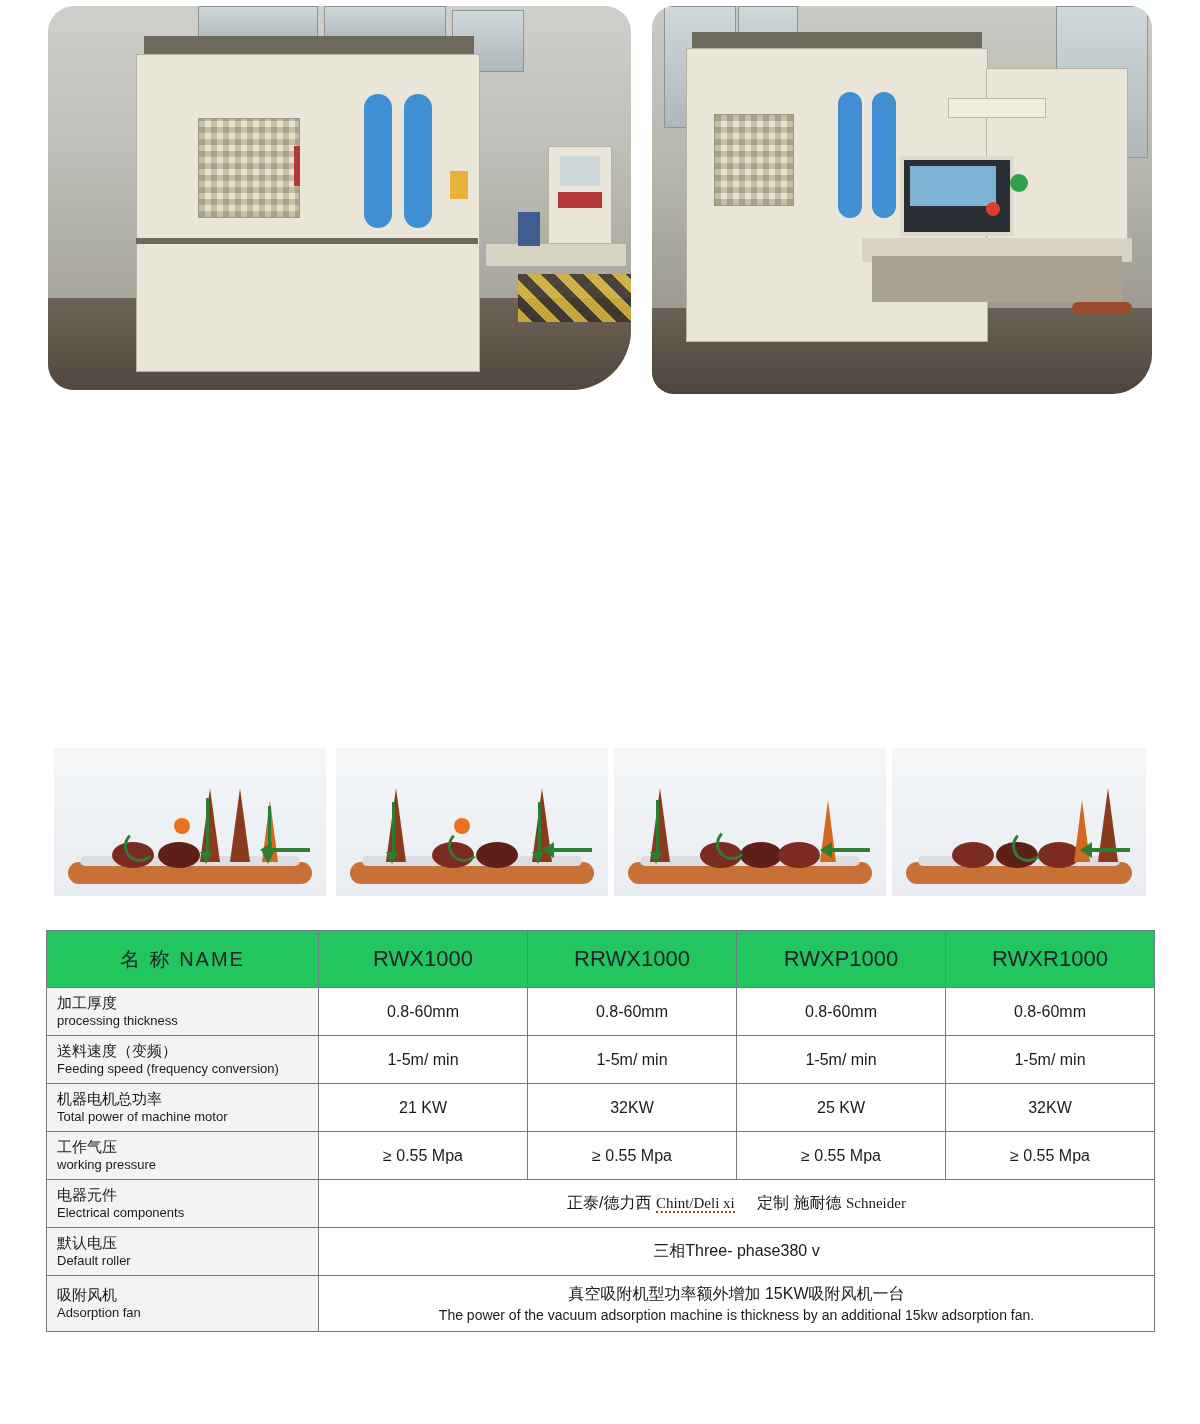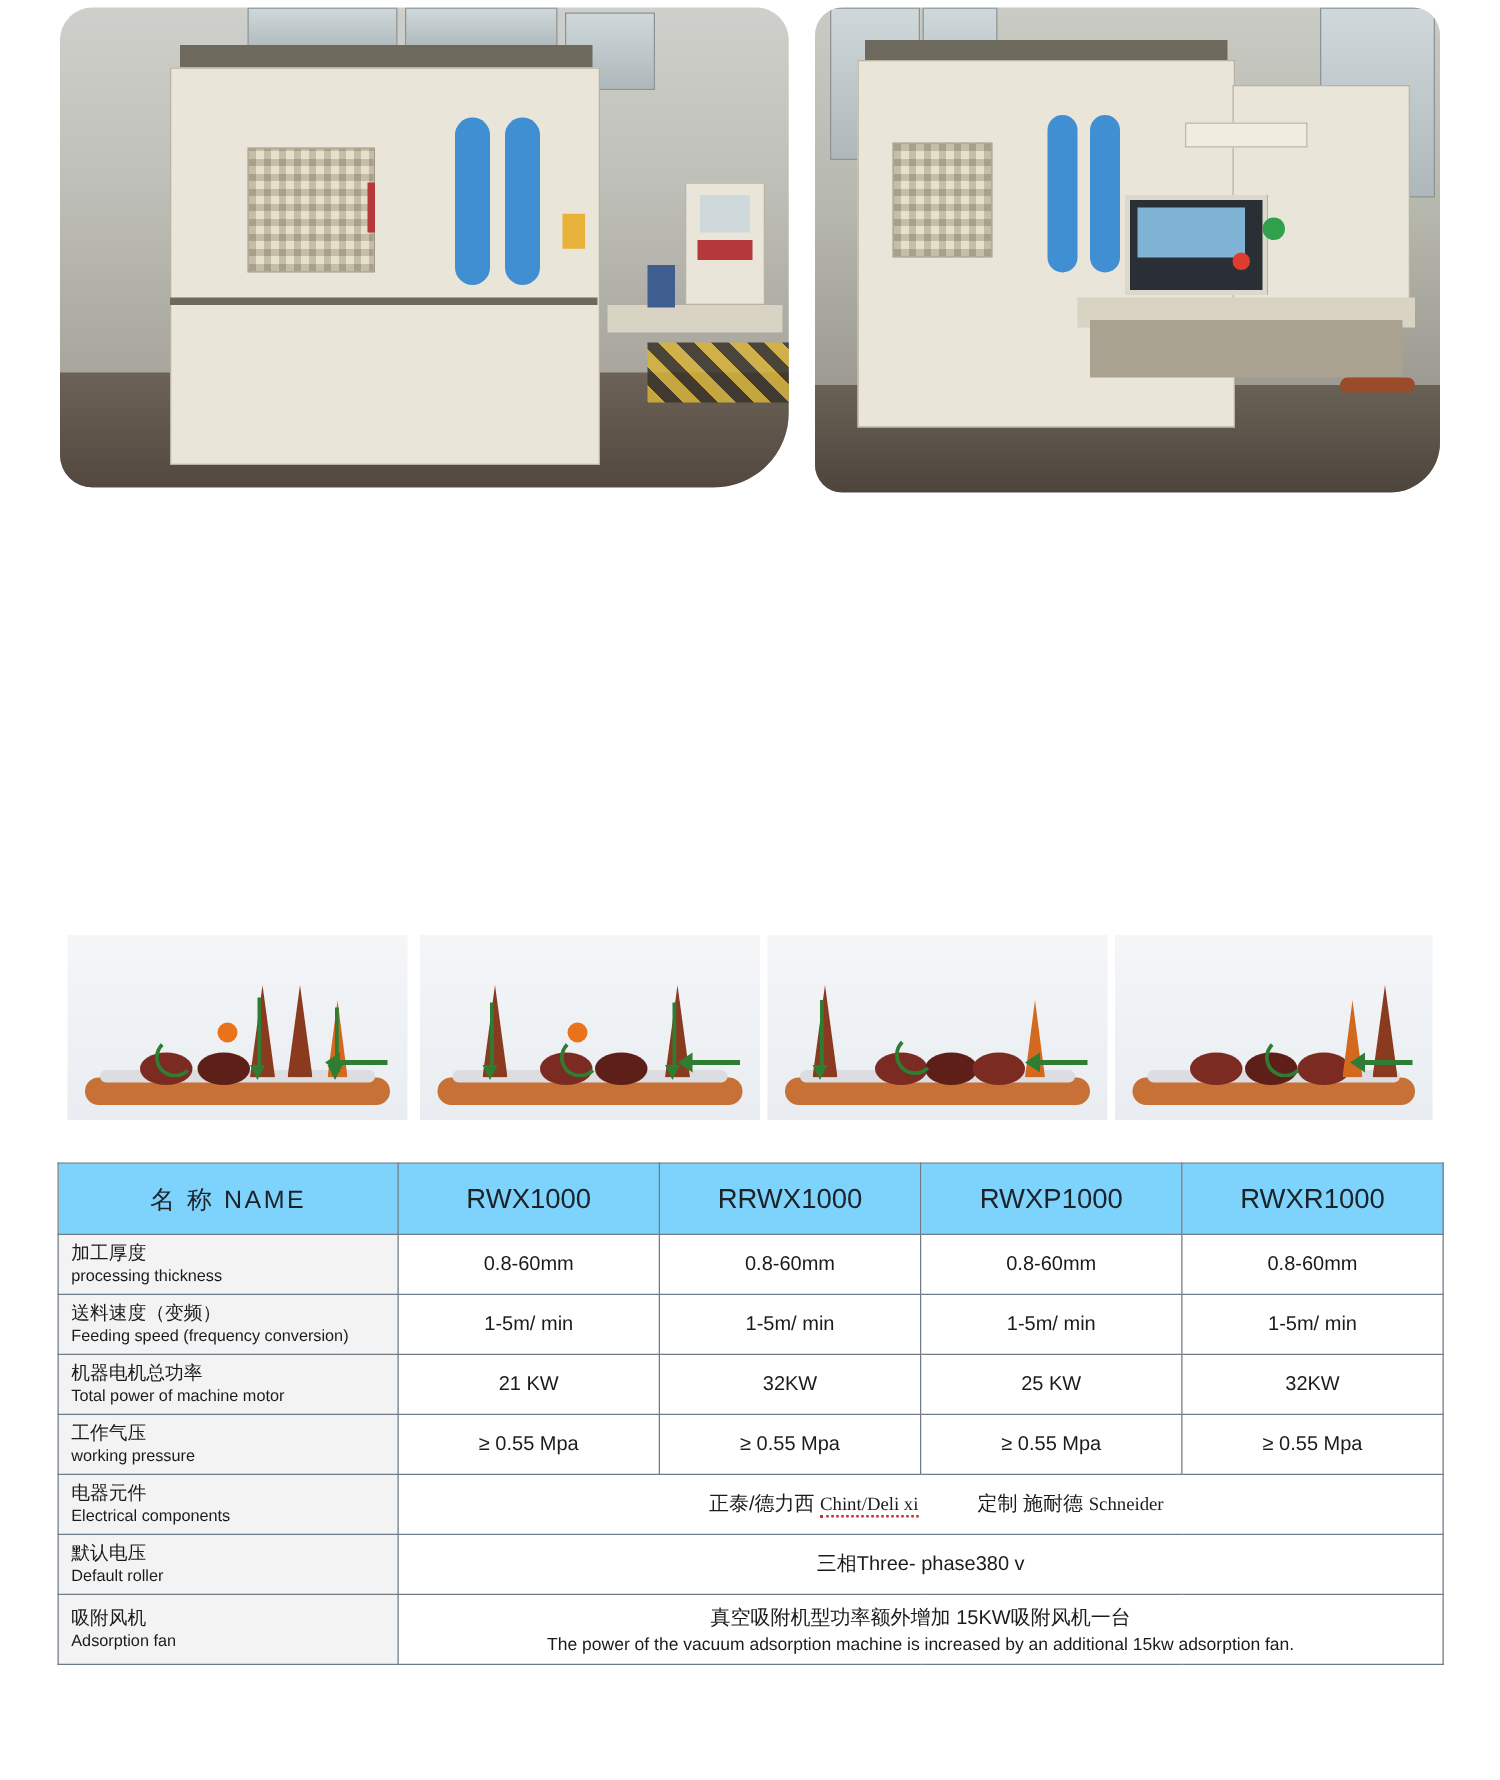--- a/index.html
+++ b/index.html
@@ -73,33 +73,33 @@
   .arrow-left:before{content:"";position:absolute;left:-10px;top:-6px;width:0;height:0;
      border-top:8px solid transparent;border-bottom:8px solid transparent;border-right:12px solid #2e7d32;}
   .swirl{position:absolute;width:26px;height:26px;border:3px solid #2e7d32;border-radius:50%;
      border-right-color:transparent;border-top-color:transparent;}
   .orange-dot{position:absolute;width:16px;height:16px;background:#e8731b;border-radius:50%;}
 
   
   .table-wrap{position:absolute;left:46px;top:930px;width:1108px;}
   table{border-collapse:collapse;width:1108px;table-layout:fixed;}
   th,td{border:1px solid #6f7b86;}
-  thead th{background:#7dd3fc;color:#1b2228;height:54px;font-weight:normal;}
+  thead th{background:#22c55e;color:#1b2228;height:54px;font-weight:normal;}
   .th-name{font-size:20px;letter-spacing:2px;}
   .th-model{font-size:22px;}
   .col-name{width:272px;}
   .col-v{width:209px;}
   td.label{
     background:#f2f3f2;padding:6px 10px;color:#1b1b1b;line-height:1.25;vertical-align:middle;
   }
   td.label .cn{font-size:15px;display:block;}
   td.label .en{font-size:13px;display:block;}
   td.val{text-align:center;font-size:16px;color:#1b1b1b;background:#ffffff;height:42px;}
   td.val-wide{text-align:center;font-size:16px;color:#1b1b1b;background:#ffffff;padding:8px 6px;}
-  .mix-cn{font-size:16px;margin-left:25px;}
+  .mix-cn{font-size:16px;}
   .mix-en{font-size:15px;font-family:Liberation Serif, serif;}
   .underline-red{border-bottom:2px dotted #cc2b2b;}
   .fan-line1{font-size:16px;display:block;}
   .fan-line2{font-size:14px;display:block;margin-top:2px;}
 </style>
 </head>
 <body>
 
 <div class="page">
 
@@ -299,21 +299,21 @@
           <td class="val-wide" colspan="4">三相Three- phase380 v</td>
         </tr>
 
         <tr>
           <td class="label">
             <span class="cn">吸附风机</span>
             <span class="en">Adsorption fan</span>
           </td>
           <td class="val-wide" colspan="4">
             <span class="fan-line1">真空吸附机型功率额外增加 15KW吸附风机一台</span>
-            <span class="fan-line2">The power of the vacuum adsorption machine is increased by an additional 15kw adsorption fan.</span>
+            <span class="fan-line2">The power of the vacuum adsorption machine is thickness by an additional 15kw adsorption fan.</span>
           </td>
         </tr>
 
       </tbody>
     </table>
   </div>
 
 </div>
 
 </body></html>

